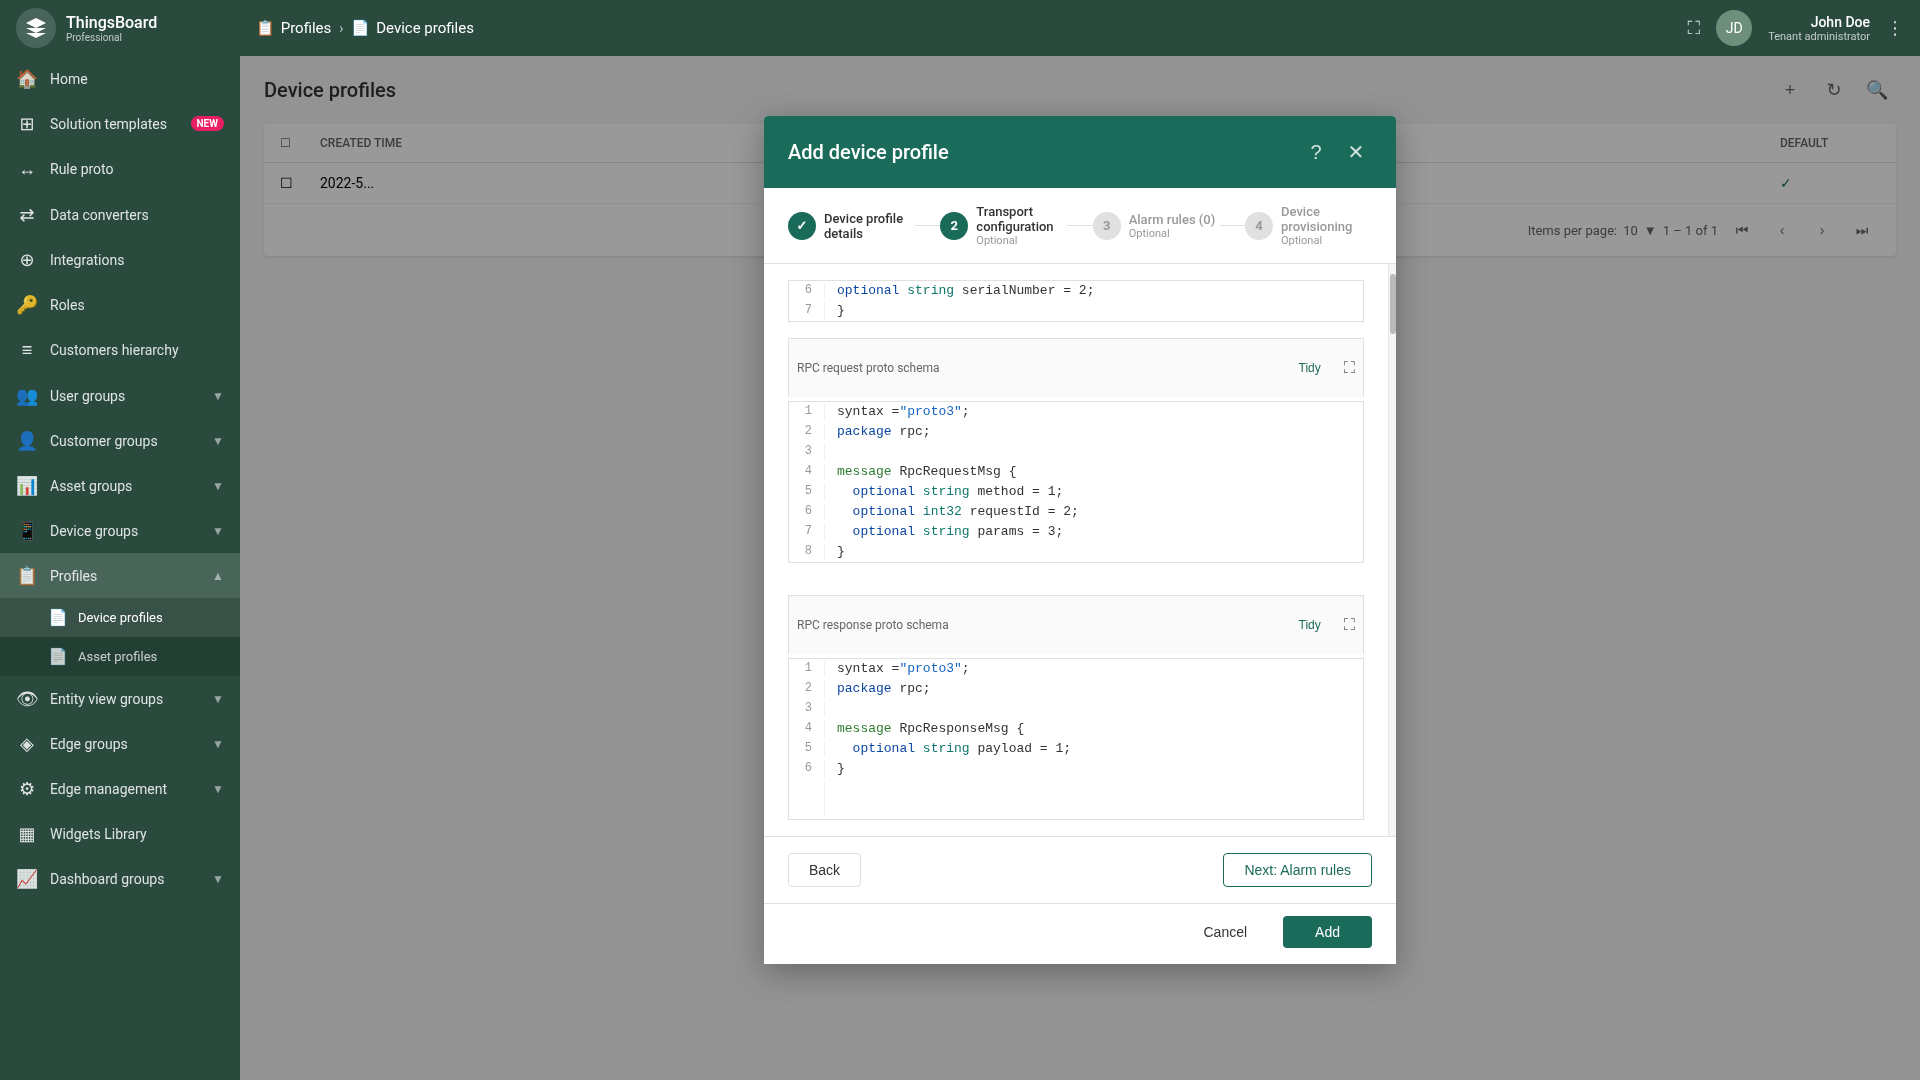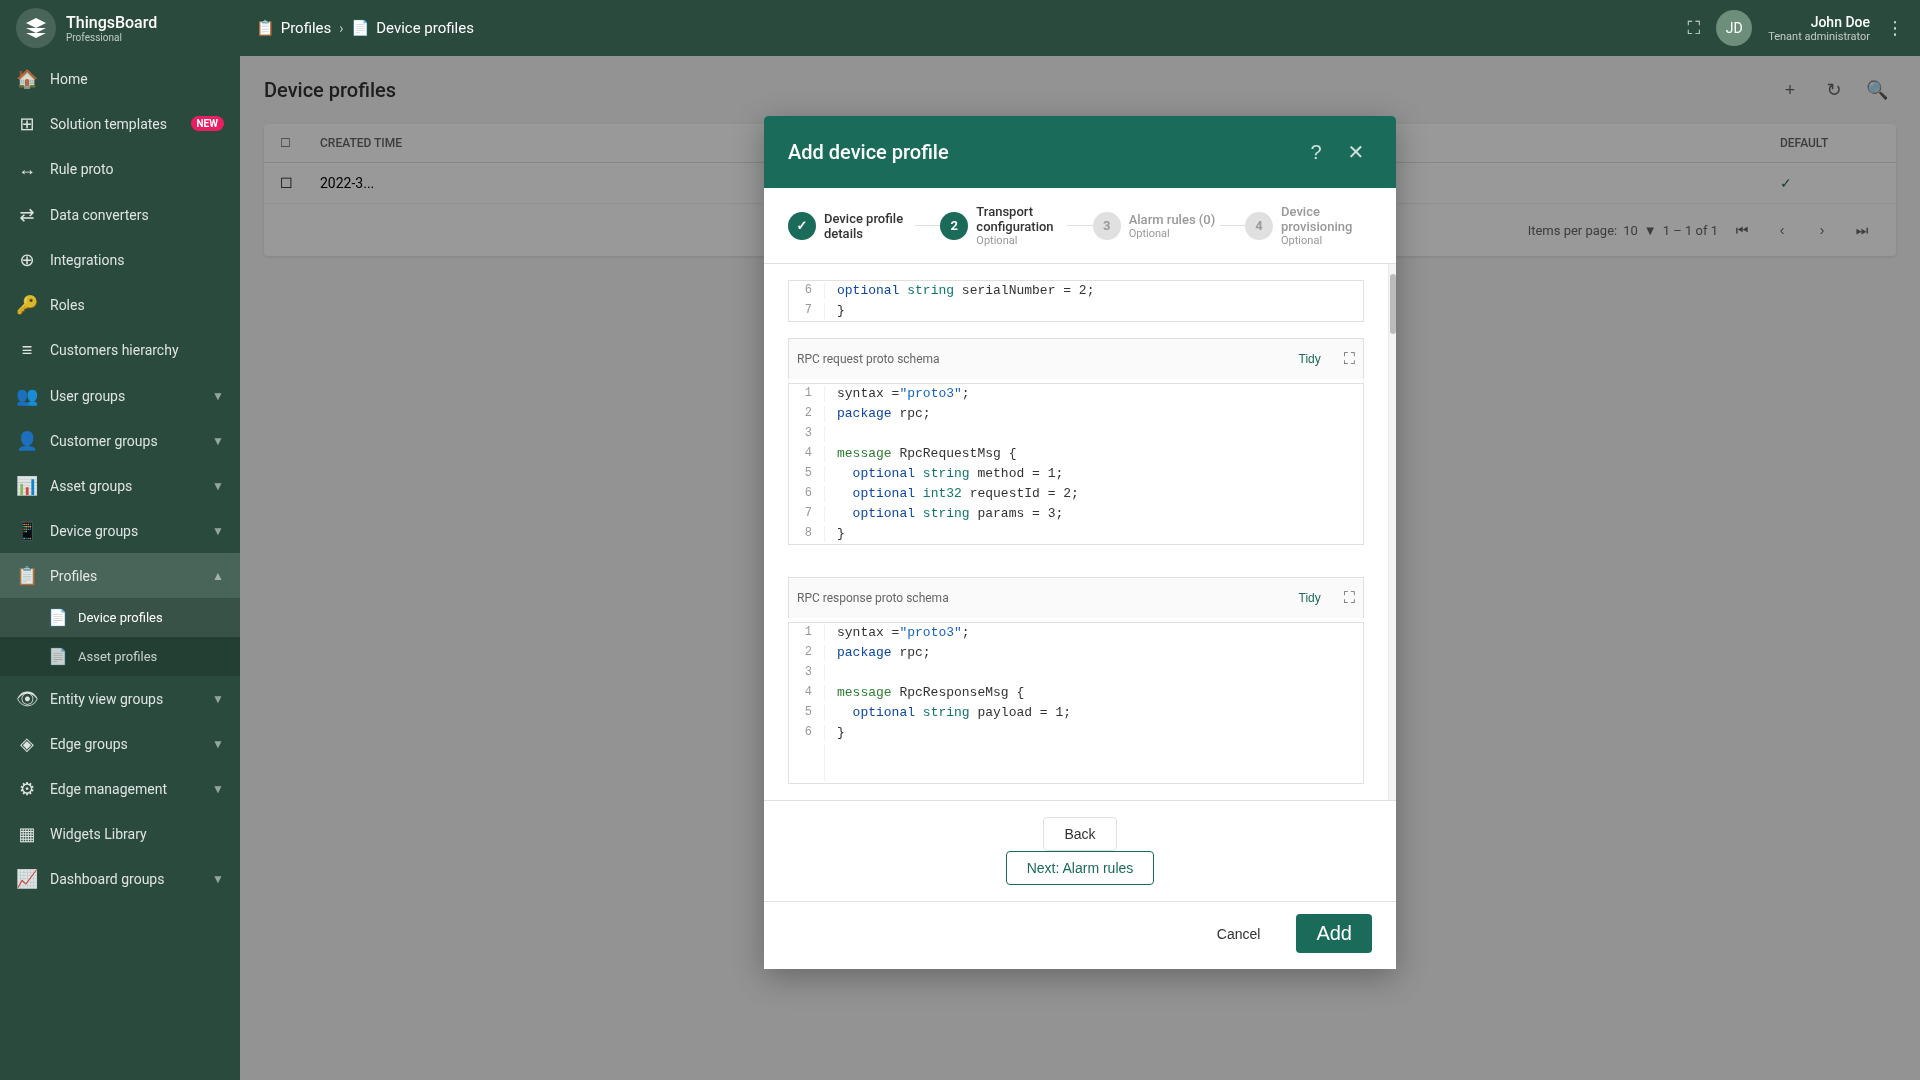--- a/index.html
+++ b/index.html
@@ -284,21 +284,21 @@
     .modal-body::-webkit-scrollbar-thumb { background: #ccc; border-radius: 3px; }
 
     
     .code-editor-section { padding: 16px 24px; }
     .code-editor-label {
       font-size: 12px;
       color: #666;
       margin-bottom: 4px;
       border: 1px solid #e0e0e0;
       border-bottom: none;
-      padding: 11px 8px;
+      padding: 20px 8px;
       background: #fafafa;
       display: flex;
       align-items: center;
       justify-content: space-between;
     }
     .code-editor-actions { display: flex; gap: 23px; align-items: center; }
     .tidy-btn {
       font-size: 12px;
       color: #1a6b5a;
       background: none;
@@ -371,21 +371,20 @@
 
     
     .modal-footer {
       padding: 16px 24px;
       border-top: 1px solid #e0e0e0;
       display: flex;
       align-items: center;
       justify-content: space-between;
       flex-shrink: 0;
       background: white;
-      flex-direction: column;
     }
     .modal-footer-right { display: flex; gap: 12px; align-items: center; }
     .btn-back {
       padding: 8px 20px;
       border: 1px solid #e0e0e0;
       background: white;
       border-radius: 4px;
       cursor: pointer;
       font-size: 14px;
       color: #333;
@@ -414,27 +413,27 @@
     .btn-cancel {
       padding: 8px 24px;
       border: none;
       background: none;
       cursor: pointer;
       font-size: 14px;
       color: #333;
       border-radius: 4px;
     }
     .btn-add {
-      padding: 8px 20px;
+      padding: 8px 32px;
       border: none;
       background: #1a6b5a;
       color: white;
       border-radius: 4px;
       cursor: pointer;
-      font-size: 20px;
+      font-size: 14px;
       font-weight: 500;
     }
   </style>
 </head>
 <body>
 
 <div class="top-header">
   <div class="logo-area">
     <div class="logo-icon">
       <svg width="24" height="24" viewBox="0 0 24 24" fill="white">
@@ -577,21 +576,21 @@
       <div class="data-table">
         <div class="table-header">
           <div>☐</div>
           <div>Created time</div>
           <div>Name</div>
           <div>Description</div>
           <div>Default</div>
         </div>
         <div class="table-row">
           <div>☐</div>
-          <div>2022-3...</div>
+          <div>2022-5...</div>
           <div></div>
           <div></div>
           <div style="color:#1a6b5a;">✓</div>
         </div>
         <div class="table-footer">
           <span>Items per page:</span>
           <span>10</span>
           <span>▼</span>
           <span>1 – 1 of 1</span>
           <div class="pagination-btns">

